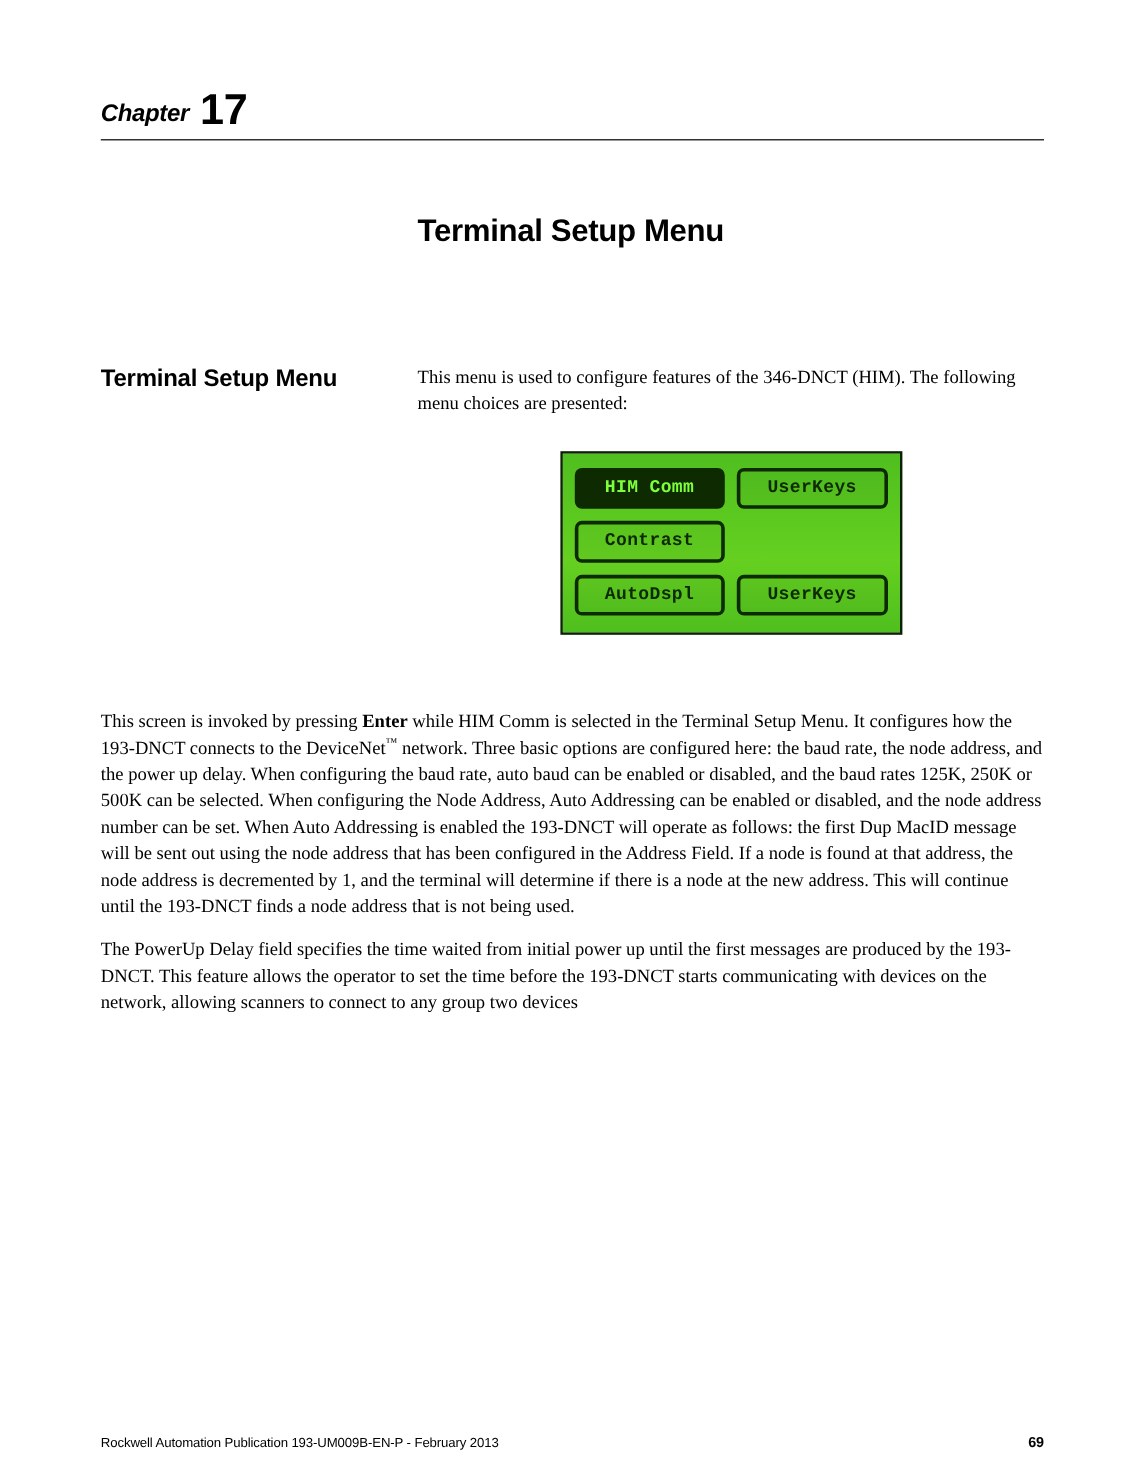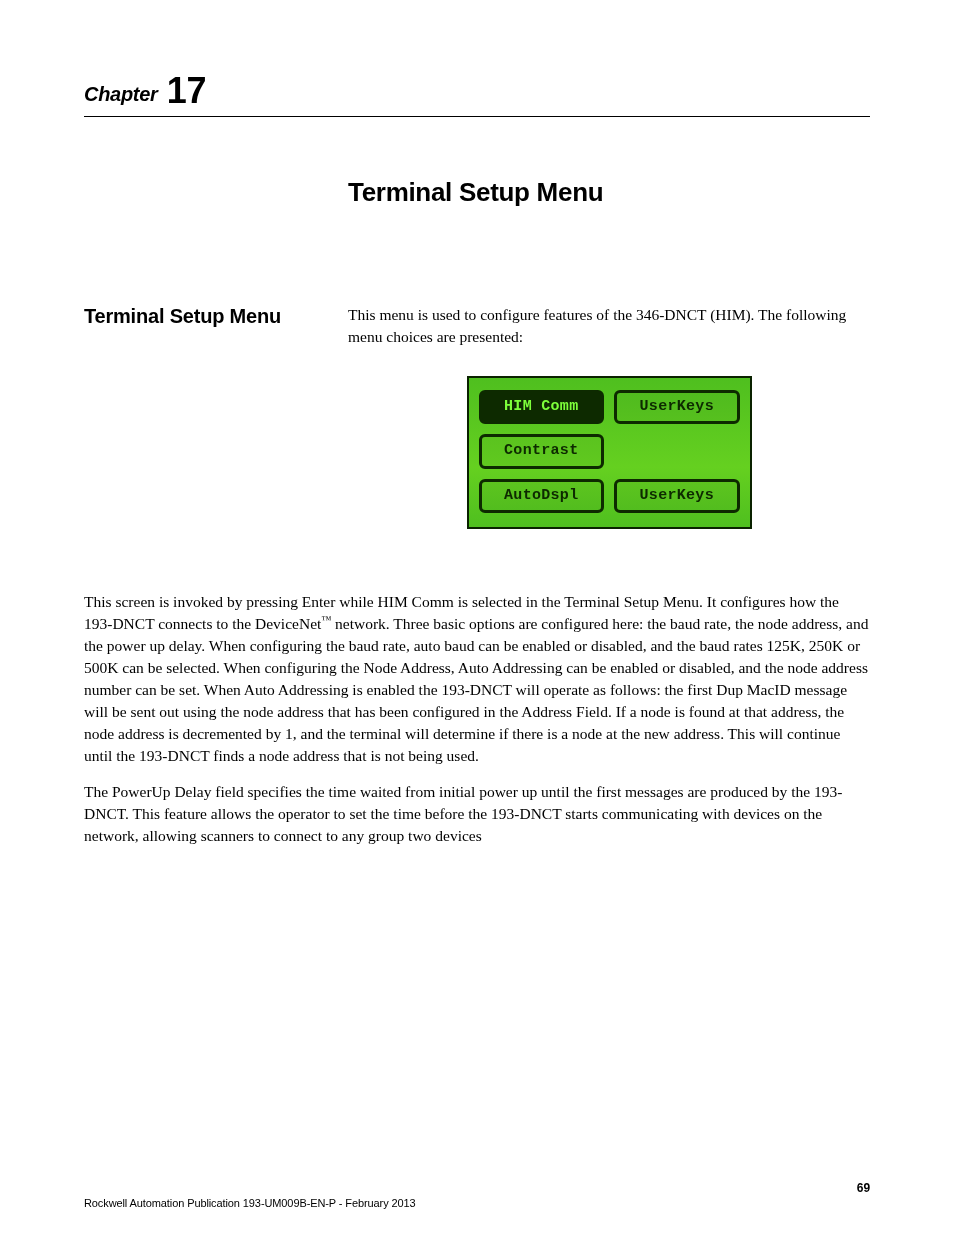--- a/index.html
+++ b/index.html
@@ -66,21 +66,21 @@
     box-sizing: border-box;
   }
   .section-body {
     flex: 1;
     font-size: 15.5px;
     line-height: 1.42;
   }
   .section-body p {
     margin: 0 0 14px 0;
   }
-  .bold { font-weight: normal; }
+  .bold { font-weight: bold; }
   .tm { font-size: 10px; vertical-align: super; }
   .lcd-wrap {
     margin: 28px auto 0 auto;
     width: 285px;
     background: linear-gradient(#4fbf1f, #65d020 60%, #4fbf1f);
     border: 2px solid #0a2200;
     padding: 12px 10px 14px 10px;
     box-sizing: border-box;
     display: flex;
     flex-direction: column;
@@ -117,21 +117,21 @@
     left: 84px;
     right: 84px;
     font-family: "Helvetica Neue", Arial, sans-serif;
     font-size: 11px;
     text-align: left;
     letter-spacing: -0.1px;
   }
   .page-num {
     position: absolute;
     right: 0;
-    bottom: 14px;
+    bottom: 0;
     font-weight: 700;
     font-size: 12px;
   }
 </style>
 </head>
 <body>
 
 <div class="page">
   <div class="chapter-line">
     <span>Chapter</span>

